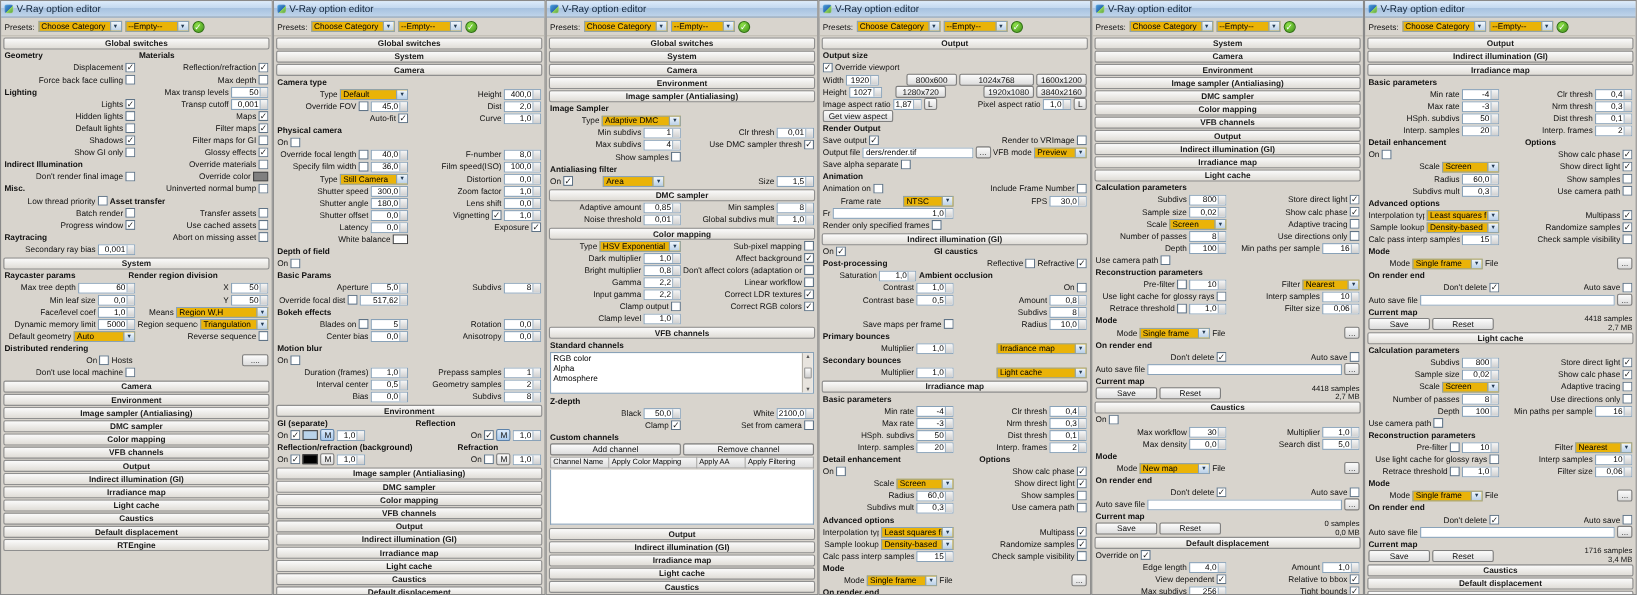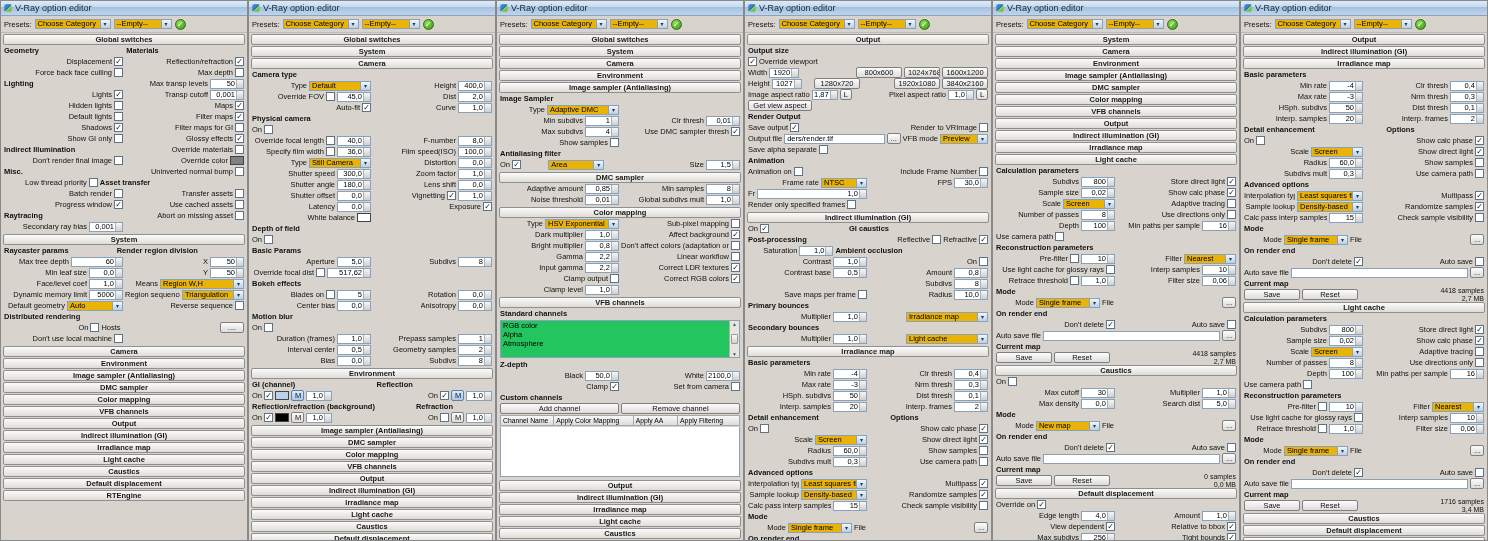--- a/index.html
+++ b/index.html
@@ -31,21 +31,21 @@
   .field.plain{padding-right:4px;}
   .field.plain::after{display:none;}
   .field.plain .v{text-align:left;padding:0 2px;}
   .drop{flex:none;height:10px;background:#eab308;border:1px solid #89a2b8;display:flex;align-items:flex-end;overflow:hidden;box-sizing:border-box;}
   .drop .v{flex:1;font-size:7.5px;padding:0 2px;white-space:nowrap;overflow:hidden;color:#000;line-height:9px;}
   .drop .da{flex:none;width:9px;background:linear-gradient(#f0f6fc,#b9d0e8);border-left:1px solid #89a2b8;font-size:6px;line-height:8px;text-align:center;color:#223a52;}
   .btn{flex:none;height:11px;background:linear-gradient(#fcfcfc,#dcdcdc);border:1px solid #7f7f7f;border-radius:2px;font-size:7.5px;font-family:inherit;padding:0 3px;line-height:9px;white-space:nowrap;color:#111;overflow:hidden;box-sizing:border-box;}
   .btn.grow{flex:1 1 0;}
   .btn.hl{background:linear-gradient(#d9eafc,#a9c9ec);border-color:#5c82aa;}
   .swatch{flex:none;width:14px;height:9px;border:1px solid #444;box-sizing:border-box;}
-  .listbox{flex:1;height:38px;background:#22c55e;border:1px solid #89a2b8;position:relative;overflow:hidden;box-sizing:border-box;}
+  .listbox{flex:1;height:38px;background:#ffffff;border:1px solid #89a2b8;position:relative;overflow:hidden;box-sizing:border-box;}
   .listbox .it{font-size:7.5px;line-height:9px;padding:0 2px;white-space:nowrap;}
   .vscroll{position:absolute;top:0;right:0;bottom:0;width:9px;background:#e8e4de;border-left:1px solid #b5b1a9;display:flex;flex-direction:column;justify-content:space-between;align-items:center;font-size:5px;color:#555;}
   .vscroll .thumb{flex:none;width:7px;height:10px;background:linear-gradient(#fdfdfd,#cfcfcf);border:1px solid #9a9a9a;border-radius:1px;box-sizing:border-box;}
   .tblhdr{flex:1;display:flex;height:11px;overflow:hidden;}
   .tblhdr span{font-size:6.8px;line-height:10px;background:linear-gradient(#f7f7f7,#ddd);border:1px solid #a7a7a7;border-left:none;padding:0 2px;white-space:nowrap;overflow:hidden;box-sizing:border-box;}
   .tblhdr span:first-child{border-left:1px solid #a7a7a7;}
   .whitebox{flex:1;background:#fff;border:1px solid #89a2b8;border-top:none;box-sizing:border-box;}
   .stat{margin-left:auto;text-align:right;font-size:7px;line-height:8px;color:#111;white-space:nowrap;}
   .spacer{flex:1 1 0;}
 </style>
@@ -640,21 +640,21 @@
               <span class="lbl">Subdivs</span>
               <span class="field" style="width: 34px;">
                 <span class="v">8</span>
               </span>
             </span>
           </div>
         </div>
         <div class="sec-hdr">Environment</div>
         <div class="sec-body">
           <div class="row">
-            <span class="grp">GI (channel)</span>
+            <span class="grp">GI (separate)</span>
             <span class="grp">Reflection</span>
           </div>
           <div class="row">
             <span class="wrap nw">
               <span class="lbl">On</span>
               <span class="cb on">✓</span>
             </span>
             <span class="swatch" style="background: rgb(185, 211, 234);"></span>
             <button class="btn hl" style="width: 13px;">M</button>
             <span class="wrap nw">
@@ -1024,21 +1024,21 @@
           </div>
           <div class="row">
             <span class="wrap nw">
               <span class="lbl">Width</span>
               <span class="field" style="width: 30px;">
                 <span class="v">1920</span>
               </span>
             </span>
             <span class="spacer"></span>
             <button class="btn" style="width: 46px;">800x600</button>
-            <button class="btn" style="width: 36px;">1024x768</button>
+            <button class="btn" style="width: 68px;">1024x768</button>
             <button class="btn" style="width: 46px;">1600x1200</button>
           </div>
           <div class="row">
             <span class="wrap nw">
               <span class="lbl">Height</span>
               <span class="field" style="width: 30px;">
                 <span class="v">1027</span>
               </span>
             </span>
             <span class="spacer"></span>
@@ -1112,21 +1112,21 @@
               <span class="cb"></span>
             </span>
             <span class="wrap">
               <span class="lbl">Include Frame Number</span>
               <span class="cb"></span>
             </span>
           </div>
           <div class="row">
             <span class="wrap">
               <span class="lbl">Frame rate</span>
-              <span class="drop" style="width: 46px;">
+              <span class="drop" style="width: 46px; margin-left: 18px;">
                 <span class="v">NTSC</span>
                 <span class="da">▾</span>
               </span>
             </span>
             <span class="wrap">
               <span class="lbl">FPS</span>
               <span class="field" style="width: 34px;">
                 <span class="v">30,0</span>
               </span>
             </span>
@@ -1635,21 +1635,21 @@
         <div class="sec-body">
           <div class="row">
             <span class="wrap jl">
               <span class="lbl">On</span>
               <span class="cb"></span>
             </span>
             <span class="spacer"></span>
           </div>
           <div class="row">
             <span class="wrap">
-              <span class="lbl">Max cutoff</span>
+              <span class="lbl">Max workflow</span>
               <span class="field" style="width: 34px;">
                 <span class="v">30</span>
               </span>
             </span>
             <span class="wrap">
               <span class="lbl">Multiplier</span>
               <span class="field" style="width: 34px;">
                 <span class="v">1,0</span>
               </span>
             </span>

